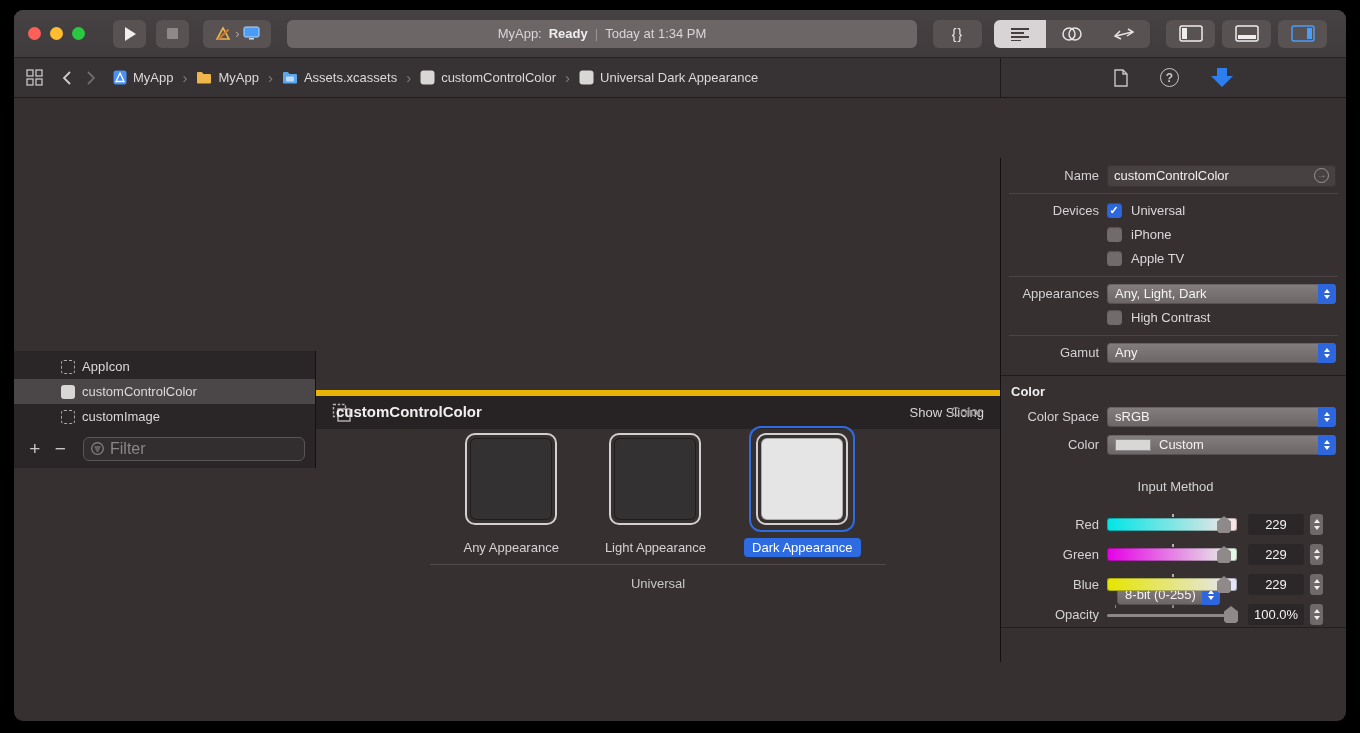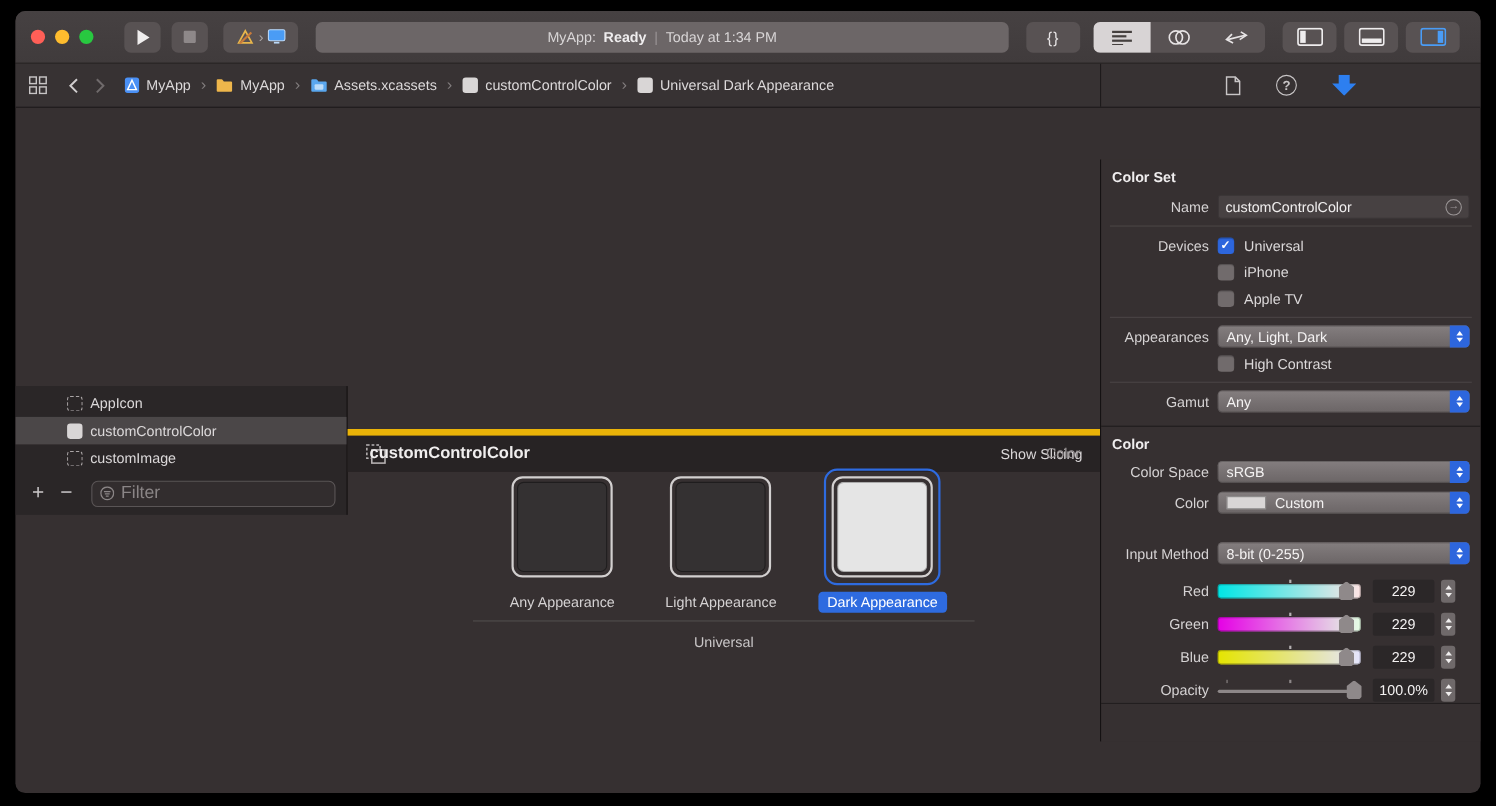--- a/index.html
+++ b/index.html
@@ -400,21 +400,20 @@
             <rect x="6" y="6" width="12" height="12" fill="#272324" stroke="#b8b4b5" stroke-width="1.4"></rect>
           </svg>
         </span>
         <span class="slicing-label">Show Slicing</span>
       </div>
     </div>
 
     <div class="inspector">
       <div class="insp-main">
 
-        <div class="insp-h">Color Set</div>
 
         <div class="row" style="margin-top:6px;">
           <div class="rlabel">Name</div>
           <div class="ctrl">
             <div class="namefield">
               <span>customControlColor</span>
               <span class="jump-circle">→</span>
             </div>
           </div>
         </div>
@@ -504,21 +503,21 @@
               <span class="swatch"></span>
               <span>Custom</span>
               <span class="cap">
                   <span class="up"></span>
                   <span class="dn"></span>
                 </span>
             </div>
           </div>
         </div>
 
-        <div class="row" style="margin-top:22px;">
+        <div class="row" style="margin-top:22px;flex-direction:column;">
           <div class="rlabel">Input Method</div>
           <div class="ctrl">
             <div class="popup">
               <span>8-bit (0-255)</span>
               <span class="cap">
                   <span class="up"></span>
                   <span class="dn"></span>
                 </span>
             </div>
           </div>

